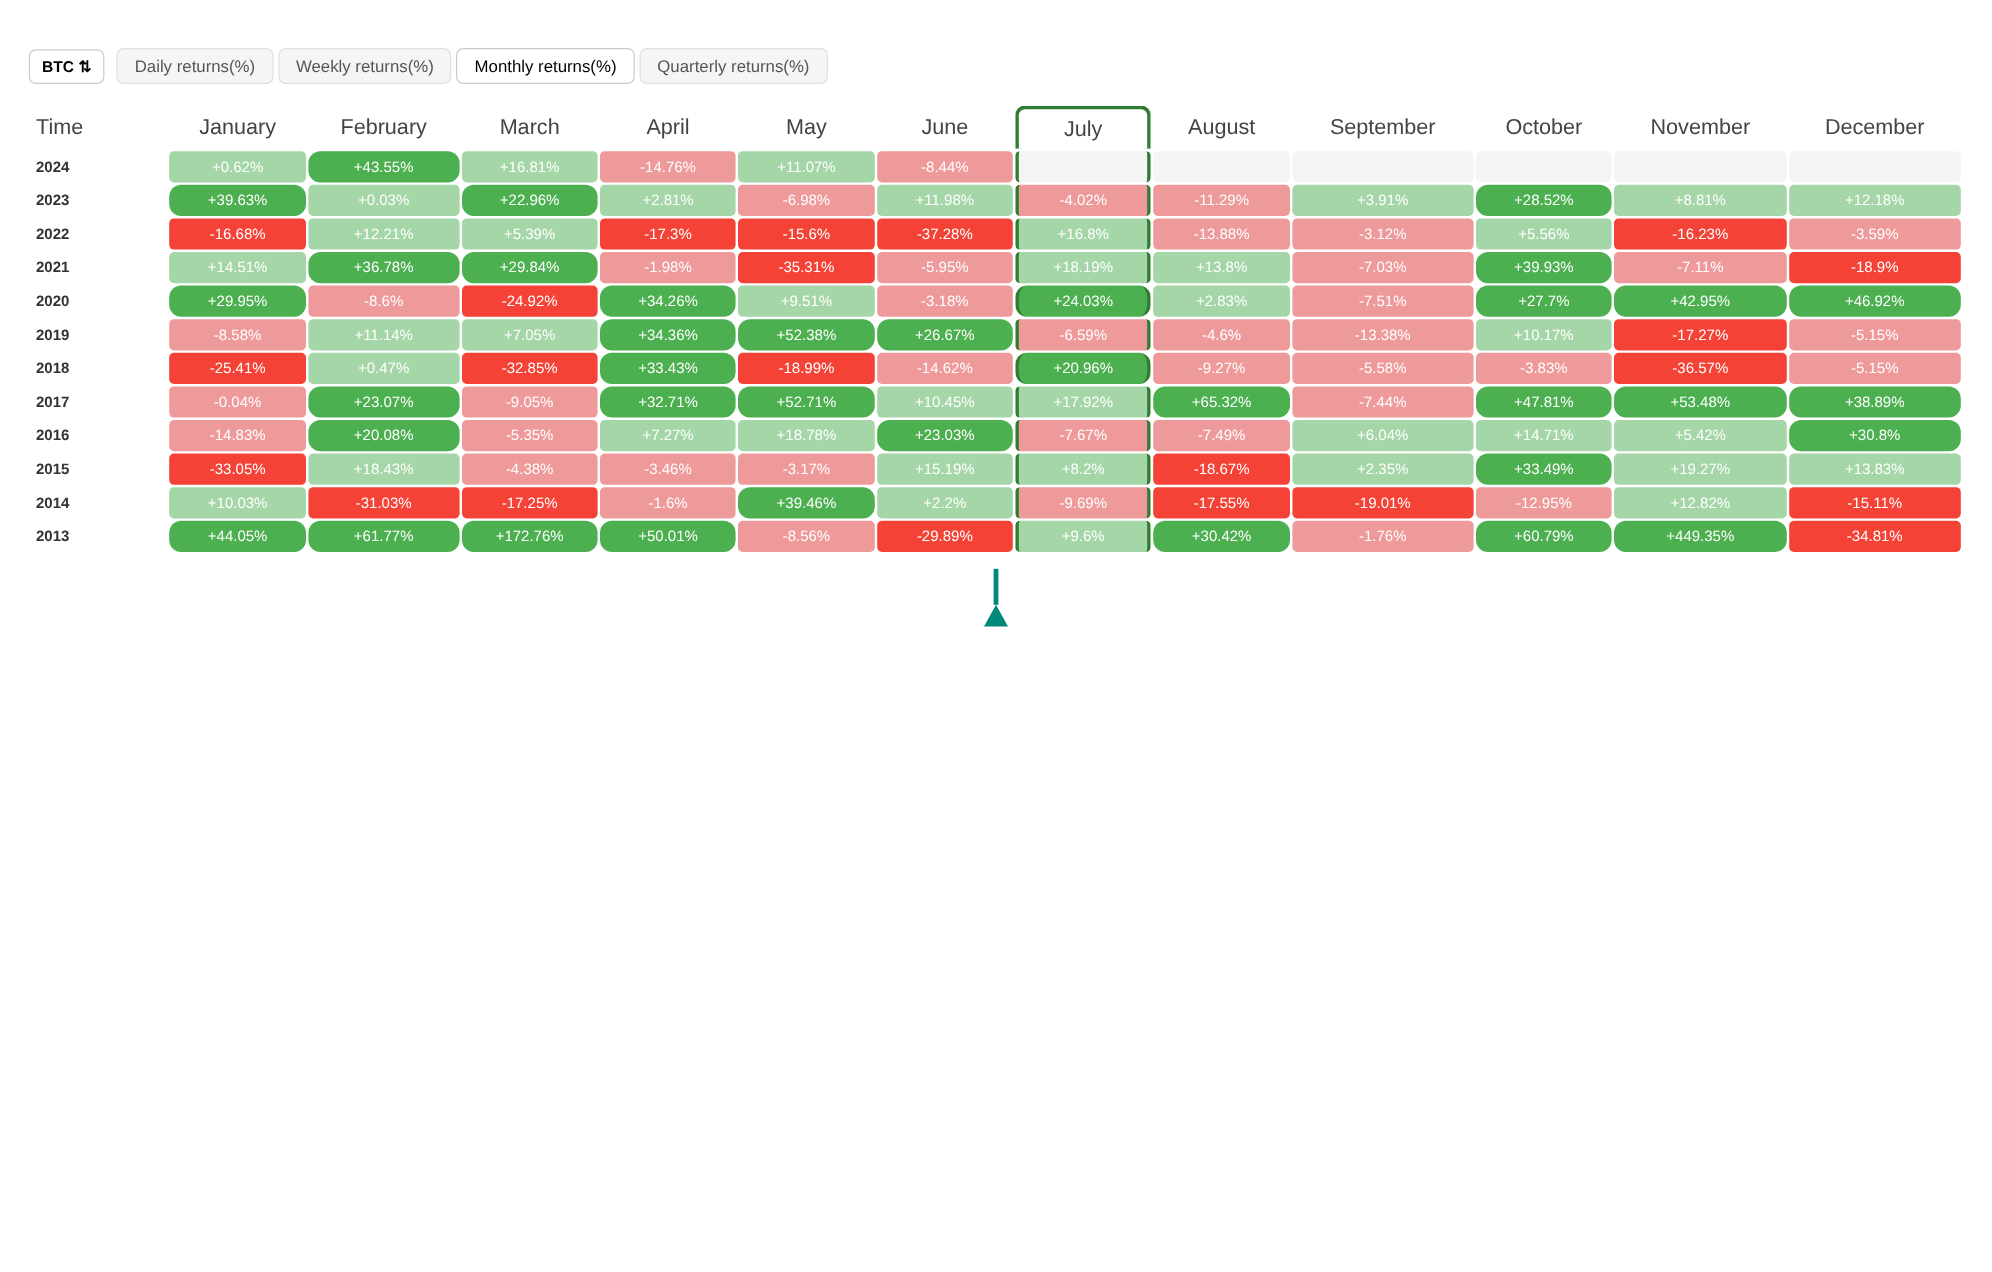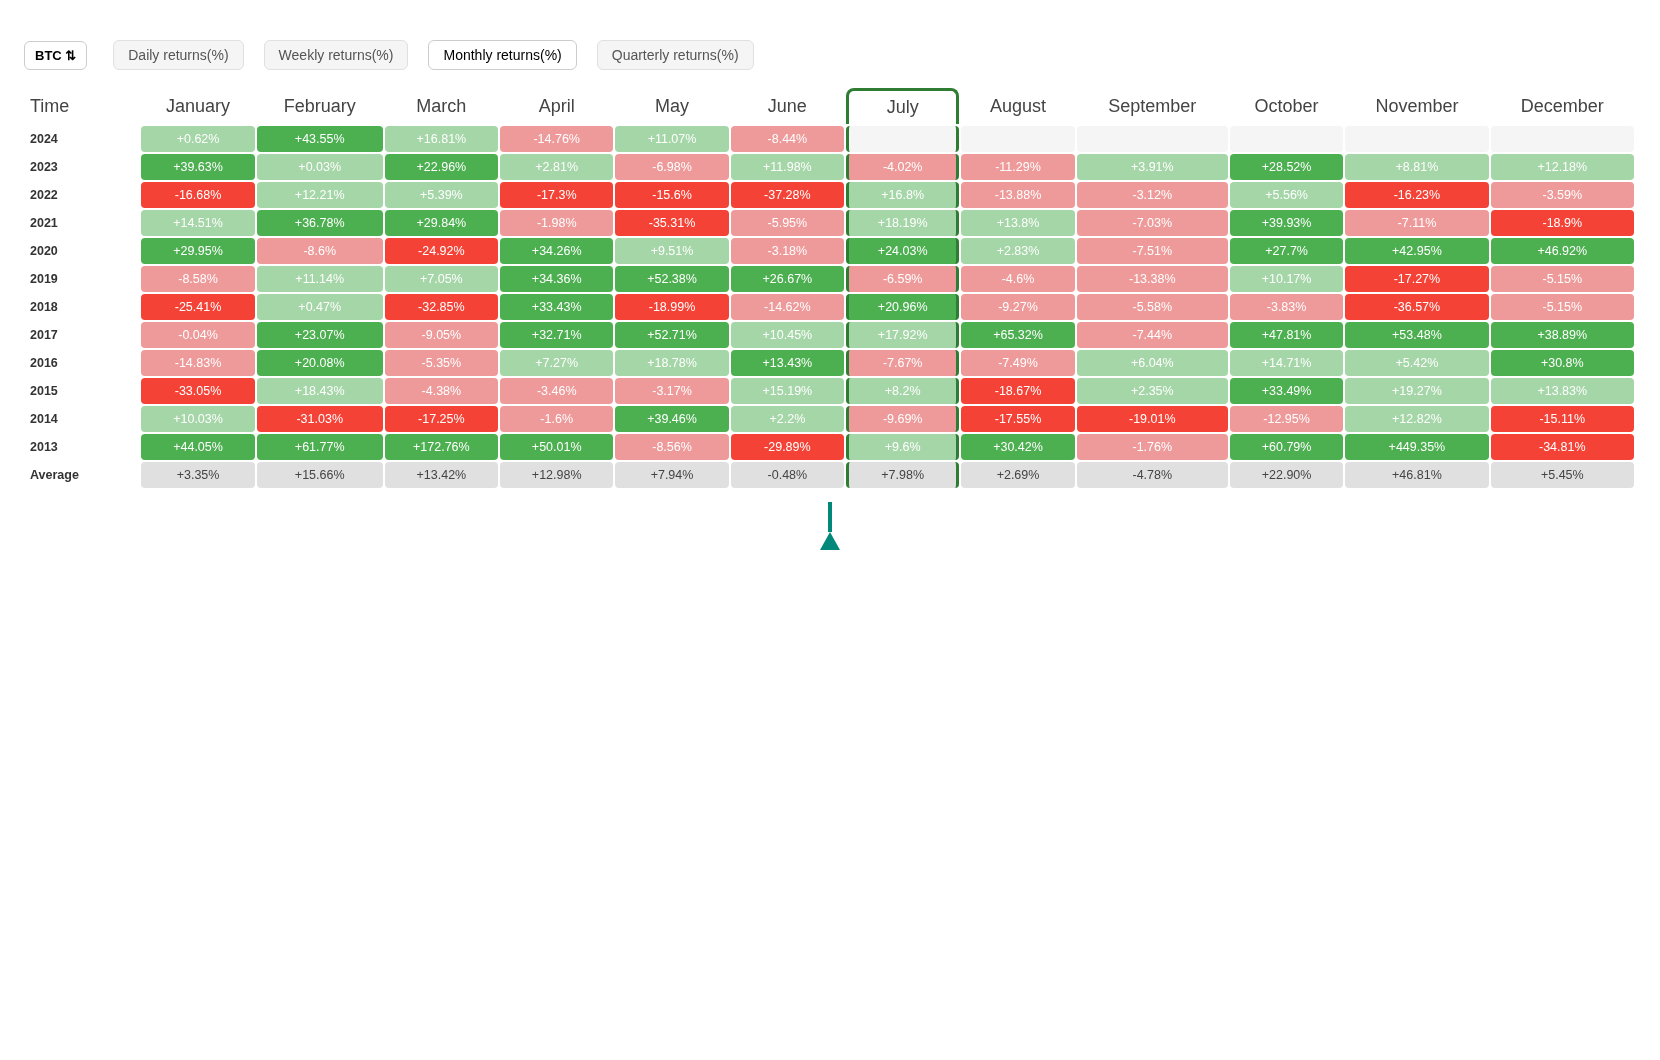--- a/index.html
+++ b/index.html
@@ -10,21 +10,21 @@
       font-size: 13px;
       color: #222;
     }
     h1 {
       font-size: 20px;
       font-weight: 700;
       margin-bottom: 16px;
     }
     .tabs {
       display: flex;
-      gap: 20px;
+      gap: 4px;
       margin-bottom: 16px;
       align-items: center;
     }
     .tab {
       padding: 6px 14px;
       border-radius: 6px;
       cursor: pointer;
       font-size: 14px;
       border: 1px solid #e0e0e0;
       background: #f5f5f5;
@@ -74,21 +74,21 @@
       font-weight: 500;
       min-width: 72px;
     }
     td.time-cell {
       background: #fff;
       text-align: left;
       font-weight: 600;
       color: #333;
       padding-left: 4px;
     }
-    td.green { background: #4caf50; color: #fff; }
+    td.green { background: #4caf50; color: #fff; border-radius: 10px; }
     td.red { background: #f44336; color: #fff; }
     td.light-green { background: #a5d6a7; color: #fff; }
     td.light-red { background: #ef9a9a; color: #fff; }
     td.gray { background: #e0e0e0; color: #444; }
     td.empty { background: #f5f5f5; color: #aaa; }
     .arrow-container {
       display: flex;
       justify-content: center;
       margin-top: 12px;
     }
@@ -260,21 +260,21 @@
           <td class="green">+53.48%</td>
           <td class="green">+38.89%</td>
         </tr>
         <tr>
           <td class="time-cell">2016</td>
           <td class="light-red">-14.83%</td>
           <td class="green">+20.08%</td>
           <td class="light-red">-5.35%</td>
           <td class="light-green">+7.27%</td>
           <td class="light-green">+18.78%</td>
-          <td class="green">+13.43%</td>
+          <td class="green">+23.03%</td>
           <td class="light-red" style="border-left: 3px solid rgb(46, 125, 50); border-right: 3px solid rgb(46, 125, 50);">-7.67%</td>
           <td class="light-red">-7.49%</td>
           <td class="light-green">+6.04%</td>
           <td class="light-green">+14.71%</td>
           <td class="light-green">+5.42%</td>
           <td class="green">+30.8%</td>
         </tr>
         <tr>
           <td class="time-cell">2015</td>
           <td class="red">-33.05%</td>
@@ -313,35 +313,20 @@
           <td class="green">+50.01%</td>
           <td class="light-red">-8.56%</td>
           <td class="red">-29.89%</td>
           <td class="light-green" style="border-left: 3px solid rgb(46, 125, 50); border-right: 3px solid rgb(46, 125, 50);">+9.6%</td>
           <td class="green">+30.42%</td>
           <td class="light-red">-1.76%</td>
           <td class="green">+60.79%</td>
           <td class="green">+449.35%</td>
           <td class="red">-34.81%</td>
         </tr>
-        <tr>
-          <td class="time-cell">Average</td>
-          <td class="gray">+3.35%</td>
-          <td class="gray">+15.66%</td>
-          <td class="gray">+13.42%</td>
-          <td class="gray">+12.98%</td>
-          <td class="gray">+7.94%</td>
-          <td class="gray">-0.48%</td>
-          <td class="gray" style="border-left: 3px solid rgb(46, 125, 50); border-right: 3px solid rgb(46, 125, 50);">+7.98%</td>
-          <td class="gray">+2.69%</td>
-          <td class="gray">-4.78%</td>
-          <td class="gray">+22.90%</td>
-          <td class="gray">+46.81%</td>
-          <td class="gray">+5.45%</td>
-        </tr>
       </tbody>
   </table>
 </div>
 
 <div class="arrow-container">
   <div style="display:flex;flex-direction:column;align-items:center;">
     <div class="arrow-shaft"></div>
     <div class="arrow-up"></div>
   </div>
 </div>

